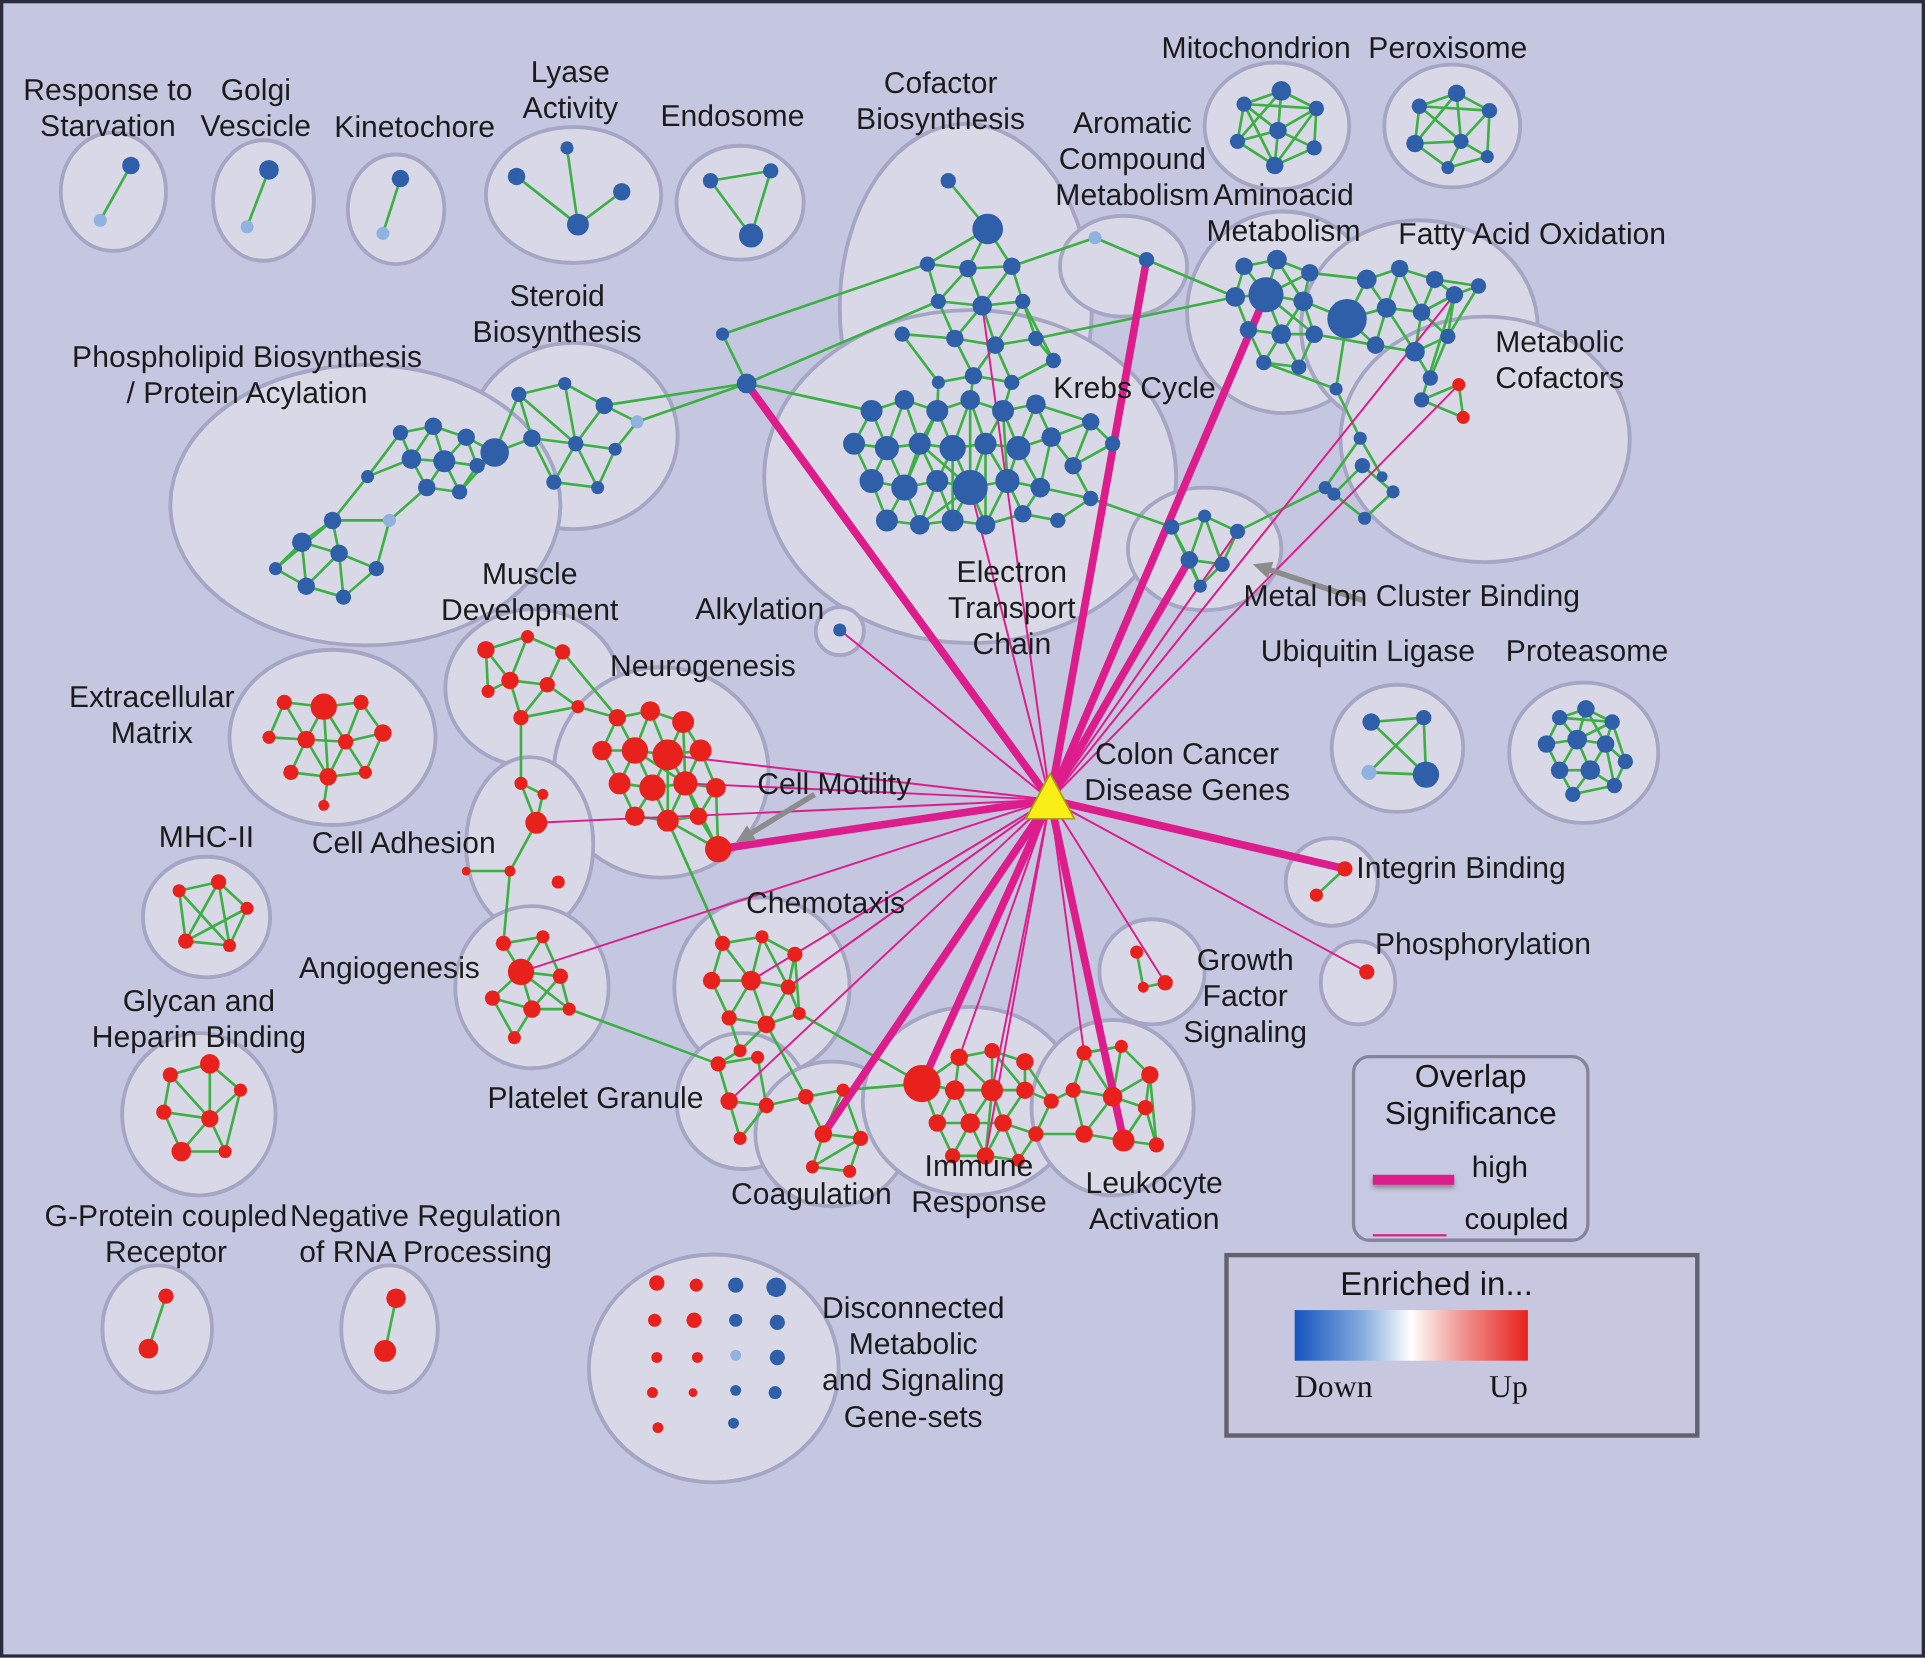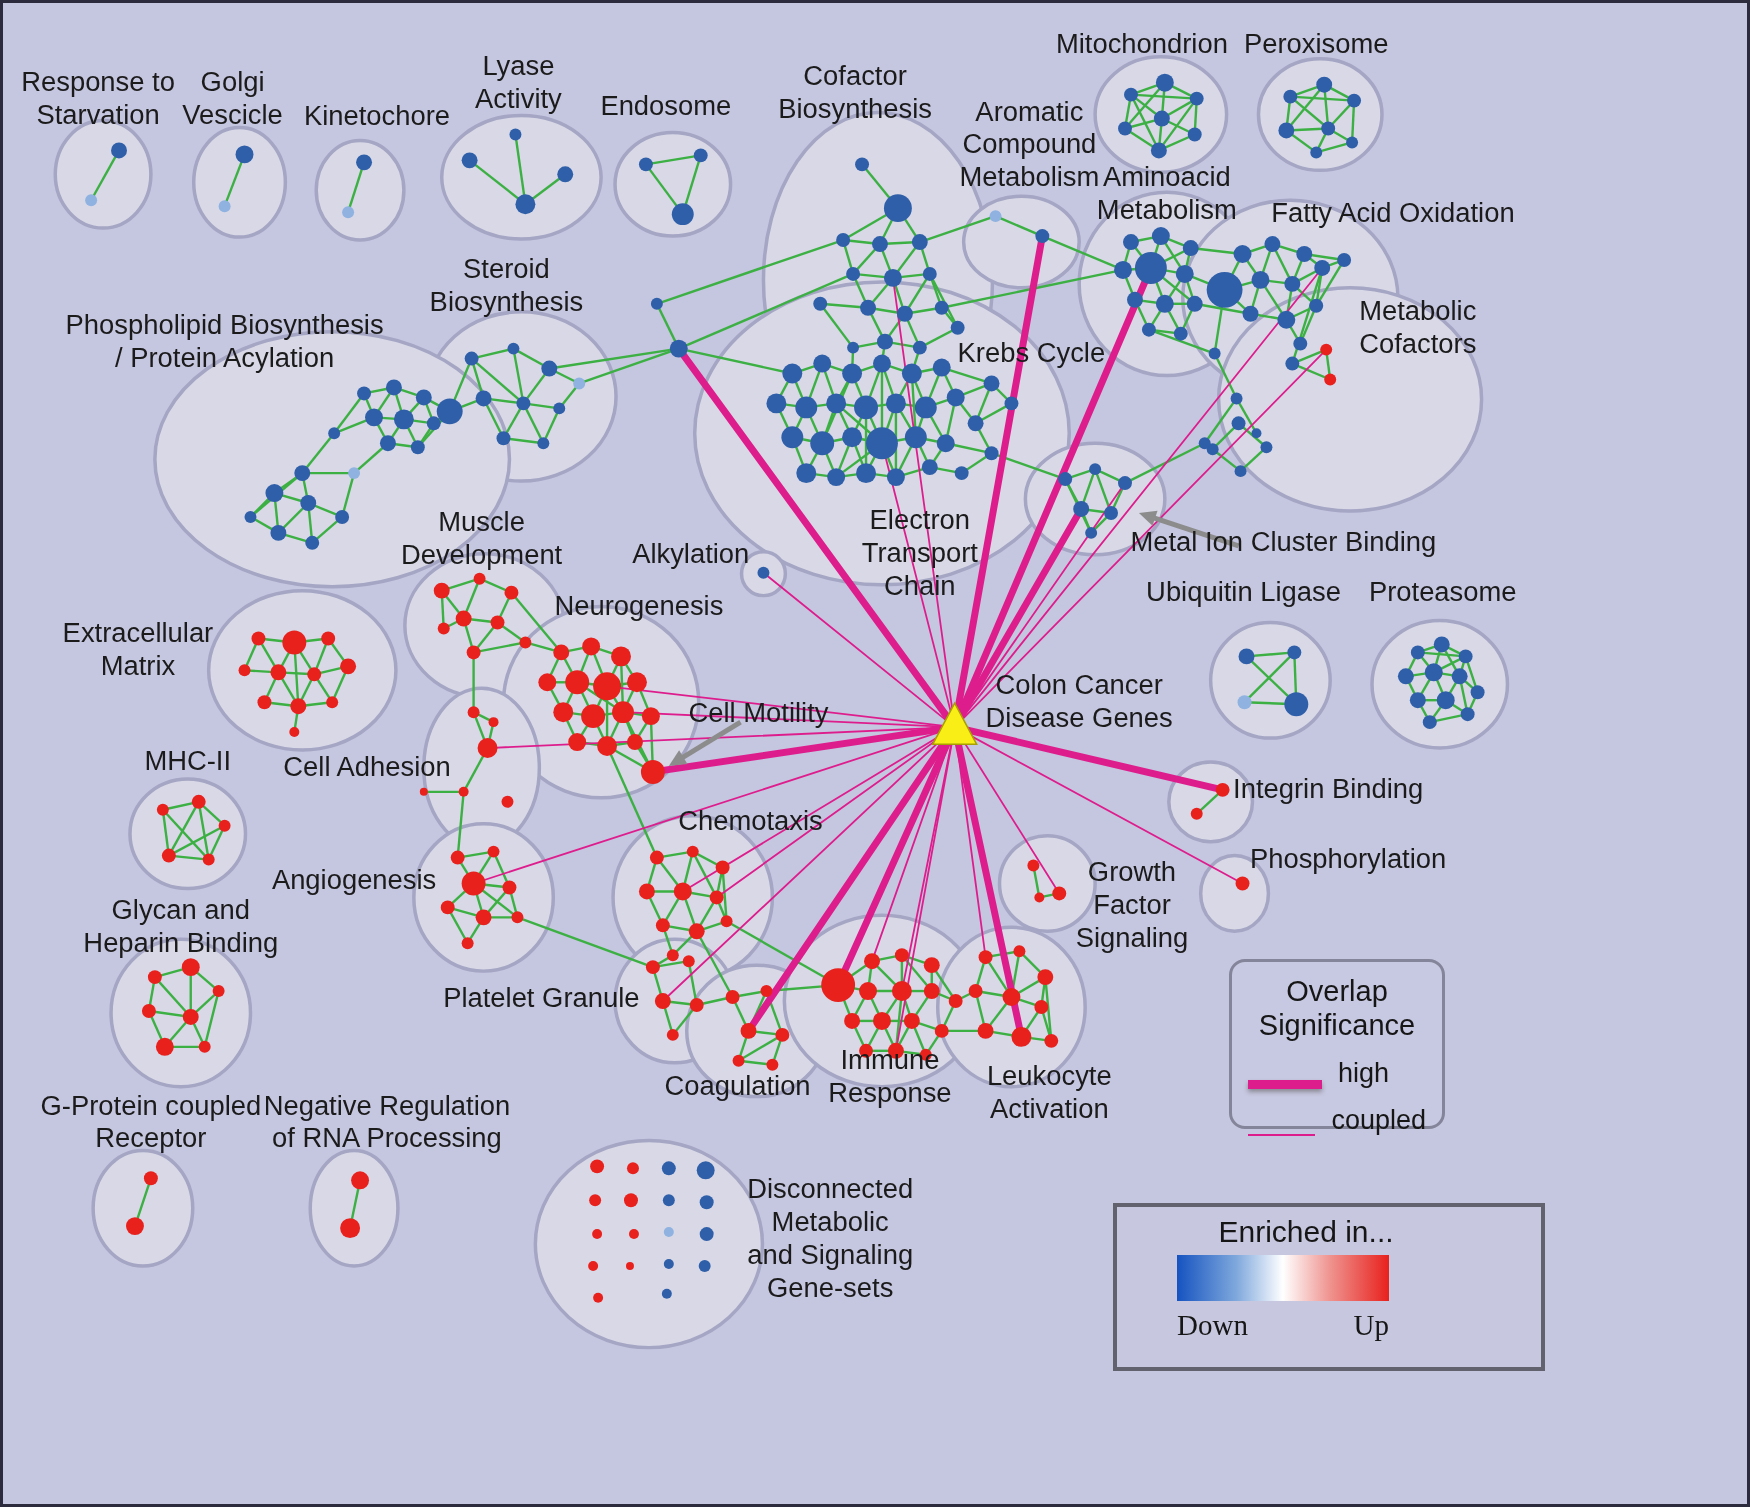--- a/index.html
+++ b/index.html
@@ -1,26 +1,26 @@
 <!DOCTYPE html>
 <html><head>
 <meta charset="utf-8">
 <style>
   html,body{margin:0;padding:0;background:#9d9db8;font-family:"Liberation Sans",sans-serif;}
   #figure{position:relative;width:1750px;height:1507px;background:#c5c6e0;border:3px solid #2b2b3d;box-sizing:border-box;overflow:hidden;}
   #network-svg{position:absolute;inset:0;width:100%;height:100%;font-family:"Liberation Sans",sans-serif;}
   .legend{position:absolute;box-sizing:border-box;color:#161616;}
-  .overlap-legend{left:1226px;top:956px;width:216px;height:170px;border:3px solid #84849a;border-radius:16px;padding:12px 16px;background:rgba(208,208,226,0.25);}
+  .overlap-legend{left:1226px;top:956px;width:216px;height:170px;border:3px solid #84849a;border-radius:16px;padding:0 16px;background:rgba(208,208,226,0.25);}
   .legend-title{font-size:29px;line-height:1.18;text-align:center;white-space:pre-line;}
   .legend-row{display:flex;align-items:flex-end;margin-top:16px;}
   .line-sample{display:inline-block;width:74px;margin-right:16px;background:#de1d8d;}
   .line-sample.high{height:9px;box-shadow:0 3px 4px rgba(90,90,90,0.55);}
   .line-sample.moderate{height:2.5px;}
   .legend-label{font-size:27px;}
-  .enrich-legend{left:1110px;top:1200px;width:432px;height:168px;border:4px solid #62626e;background:rgba(208,208,226,0.2);padding:8px 14px 10px 14px;display:flex;flex-direction:column;}
+  .enrich-legend{left:1110px;top:1136px;width:432px;height:168px;border:4px solid #62626e;background:rgba(208,208,226,0.2);padding:8px 14px 10px 14px;display:flex;flex-direction:column;}
   .enrich-title{font-size:30px;text-align:center;width:290px;margin-left:30px;}
   .enrich-body{display:flex;flex:1;align-items:stretch;}
   .grad-col{display:flex;flex-direction:column;margin-left:46px;font-family:Liberation Serif, serif;}
   .gradient-bar{width:212px;height:46px;margin-top:6px;background:linear-gradient(to right,#1553c0 0%,#7fa8dc 28%,#ffffff 50%,#ef9490 72%,#e8211d 100%);}
   .grad-labels{display:flex;justify-content:space-between;font-size:29px;margin-top:8px;}
   .enrich-side{font-size:26px;line-height:1.22;white-space:pre-line;text-align:center;align-self:center;margin-left:26px;}
 </style>
 </head>
 <body>
 

